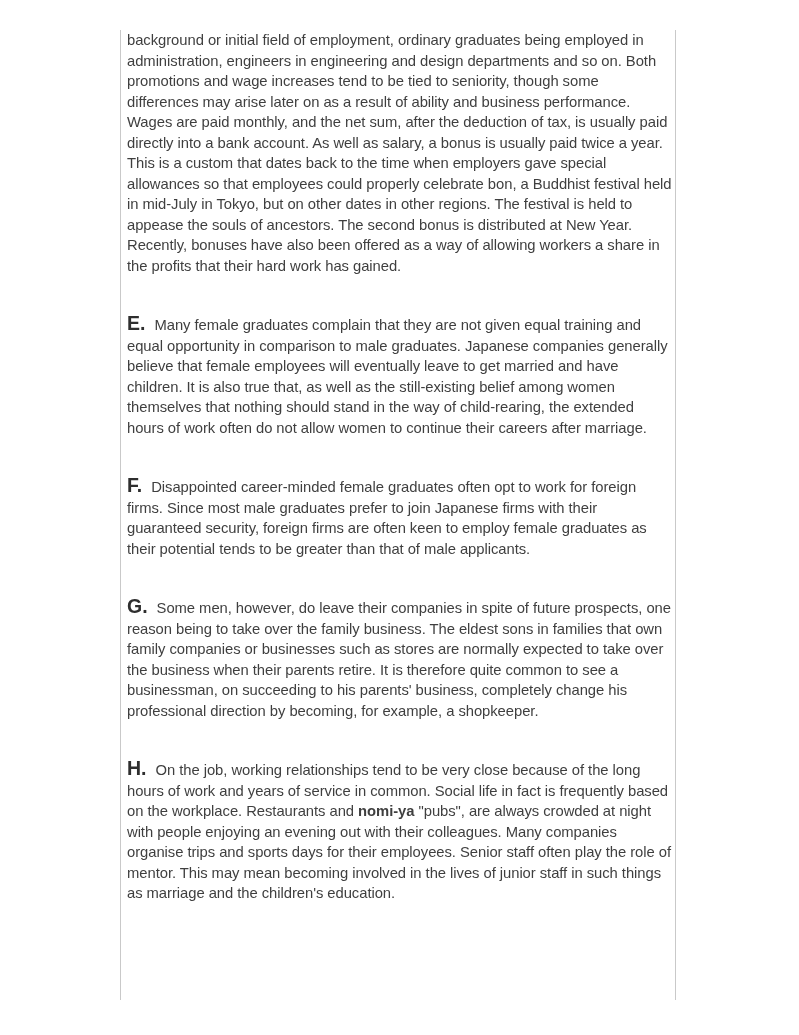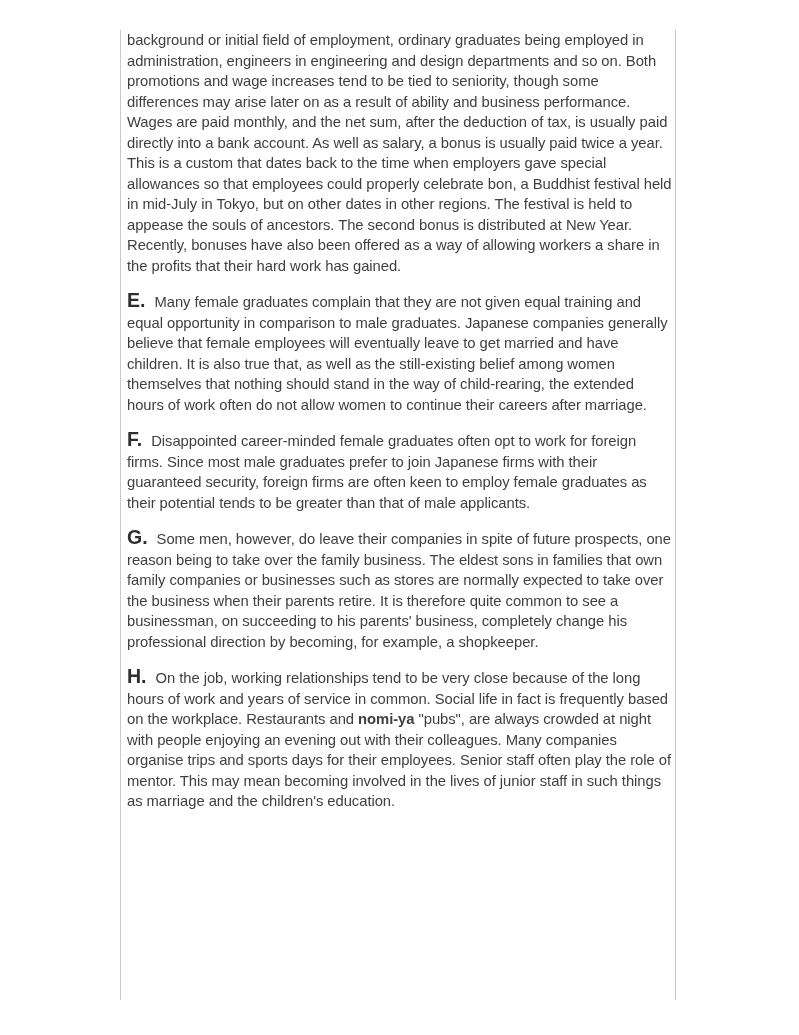--- a/index.html
+++ b/index.html
@@ -32,21 +32,21 @@
     color: var(--text-color, #3f3f3f);
     font-size: 14.8px;
     line-height: 20.5px;
     letter-spacing: -0.05px;
     text-align: left;
   }
   .para {
     margin: 0;
   }
   .para + .para {
-    margin-top: 14px;
+    margin-top: 37px;
   }
   .para-label {
     font-weight: bold;
     font-size: 19.5px;
     color: #2e2e2e;
     margin-right: 9px;
     letter-spacing: 0;
   }
   .seg.bold-italic {
     font-weight: bold;

